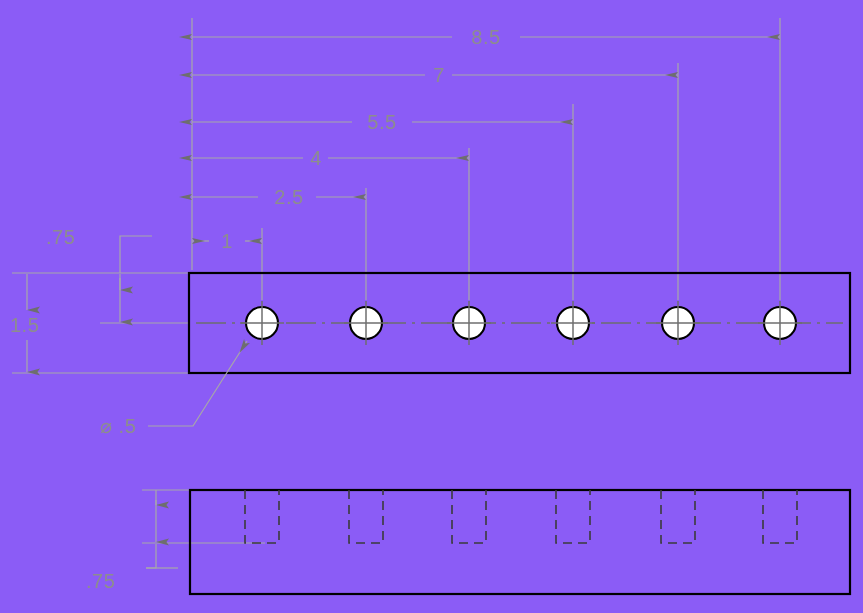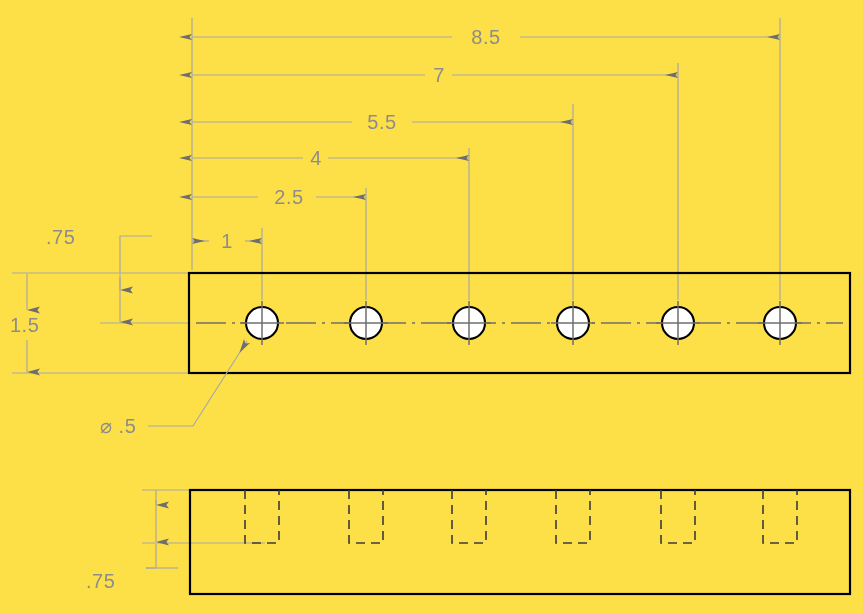--- a/index.html
+++ b/index.html
@@ -3,21 +3,21 @@
 <meta charset="utf-8">
 <title>Technical Drawing</title>
 <style>
   html,body{margin:0;padding:0;background:#ffffff;}
   body{
     width:863px;height:613px;
     font-family:"Liberation Sans", sans-serif;
     overflow:hidden;
     position:relative;
   }
-  #stage{position:relative;width:863px;height:613px;background:#fde047;}
+  #stage{position:relative;width:863px;height:613px;background:#8b5cf6;}
   svg.drawing{position:absolute;top:0;left:0;width:863px;height:613px;display:block;}
   .dimtext{
     font-family:"Liberation Sans", sans-serif;
     font-size:20px;
     fill:#8d8d8d;
     letter-spacing:0.5px;
   }
 </style>
 </head>
 <body>

